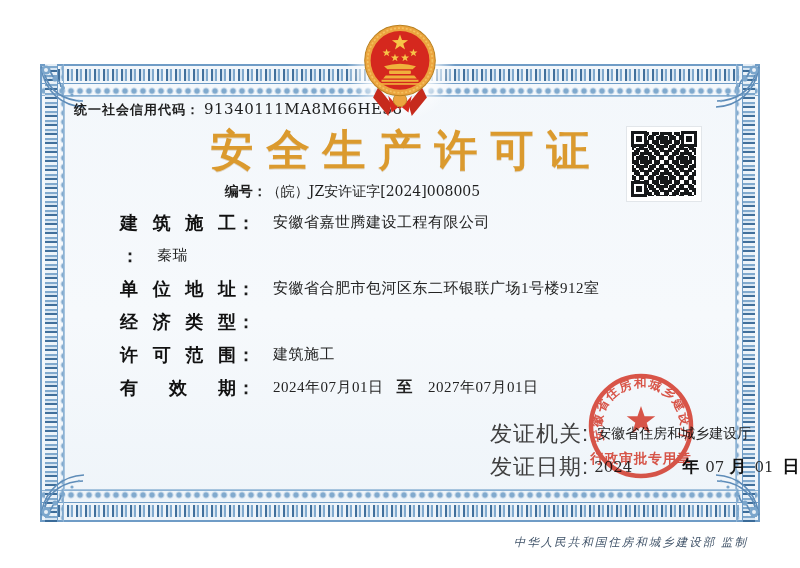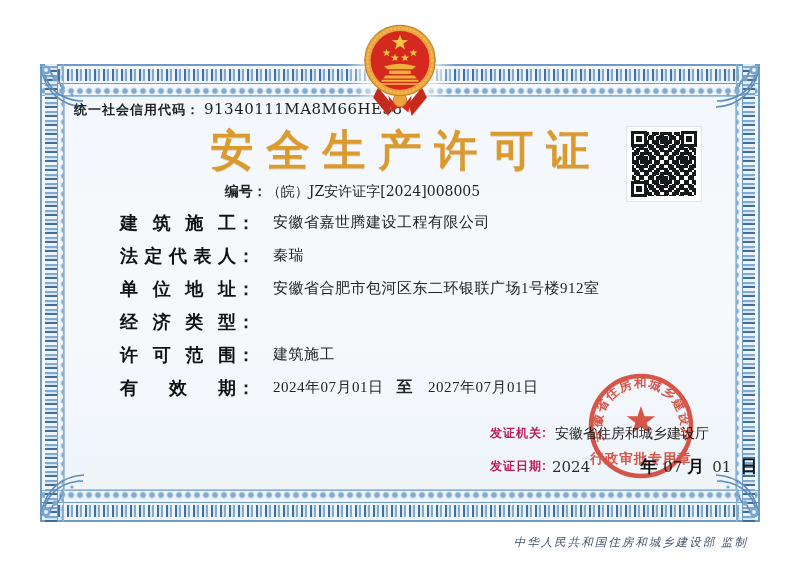--- a/index.html
+++ b/index.html
@@ -83,21 +83,21 @@
   .flabel{display:inline-block;width:116px;font-size:18px;font-weight:bold;
           text-align:justify;text-align-last:justify;color:#111;}
   .fcolon{font-size:18px;font-weight:bold;margin-left:1px;}
   .fvalue{font-size:15px;margin-left:18px;font-family:"Liberation Serif",serif;color:#232323;letter-spacing:.5px;}
   .v-to{margin-left:13px;font-weight:bold;font-size:16px;font-family:"Liberation Sans",sans-serif;}
   .v-to2{margin-left:15px;}
 
   
   .issue{position:absolute;left:490px;top:417px;z-index:3;}
   .irow{display:flex;align-items:center;height:33px;}
-  .ilabel{font-size:12px;font-weight:bold;letter-spacing:1px;color:#be185d;}
+  .ilabel{font-size:22px;font-weight:normal;letter-spacing:1px;color:#404040;}
   .ivalue{font-size:14px;margin-left:8px;font-family:"Liberation Serif",serif;color:#232323;}
   .d-num{font-family:"DejaVu Serif",serif;font-size:15px;color:#2c2c2c;}
   .d-unit{font-size:17px;font-weight:bold;color:#111;}
   .ml5{margin-left:5px;} .ml50{margin-left:50px;} .ml6{margin-left:6px;}
   .ml8{margin-left:8px;} .ml9{margin-left:9px;}
 
   
   .seal{position:absolute;left:575px;top:362px;width:132px;height:132px;z-index:6;
         opacity:.88;mix-blend-mode:multiply;}
 
@@ -197,21 +197,20 @@
     </div>
   </div>
 
   <div class="fields">
     <div class="frow">
       <span class="flabel">建筑施工</span>
         <span class="fcolon">：</span>
       <span class="fvalue">安徽省嘉世腾建设工程有限公司</span>
     </div>
     <div class="frow">
-      <span class="flabel">法定代表人</span>
         <span class="fcolon">：</span>
       <span class="fvalue">秦瑞</span>
     </div>
     <div class="frow">
       <span class="flabel">单位地址</span>
         <span class="fcolon">：</span>
       <span class="fvalue">安徽省合肥市包河区东二环银联广场1号楼912室</span>
     </div>
     <div class="frow">
       <span class="flabel">经济类型</span>

